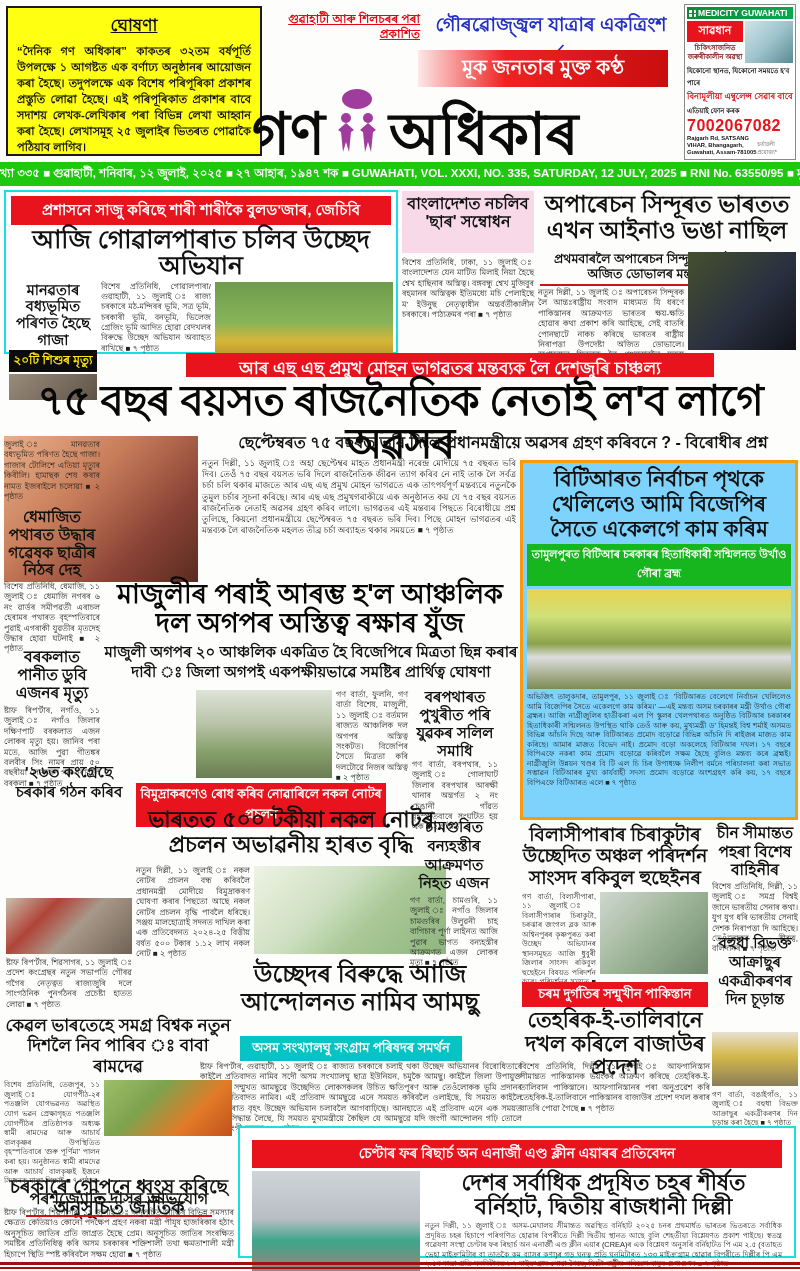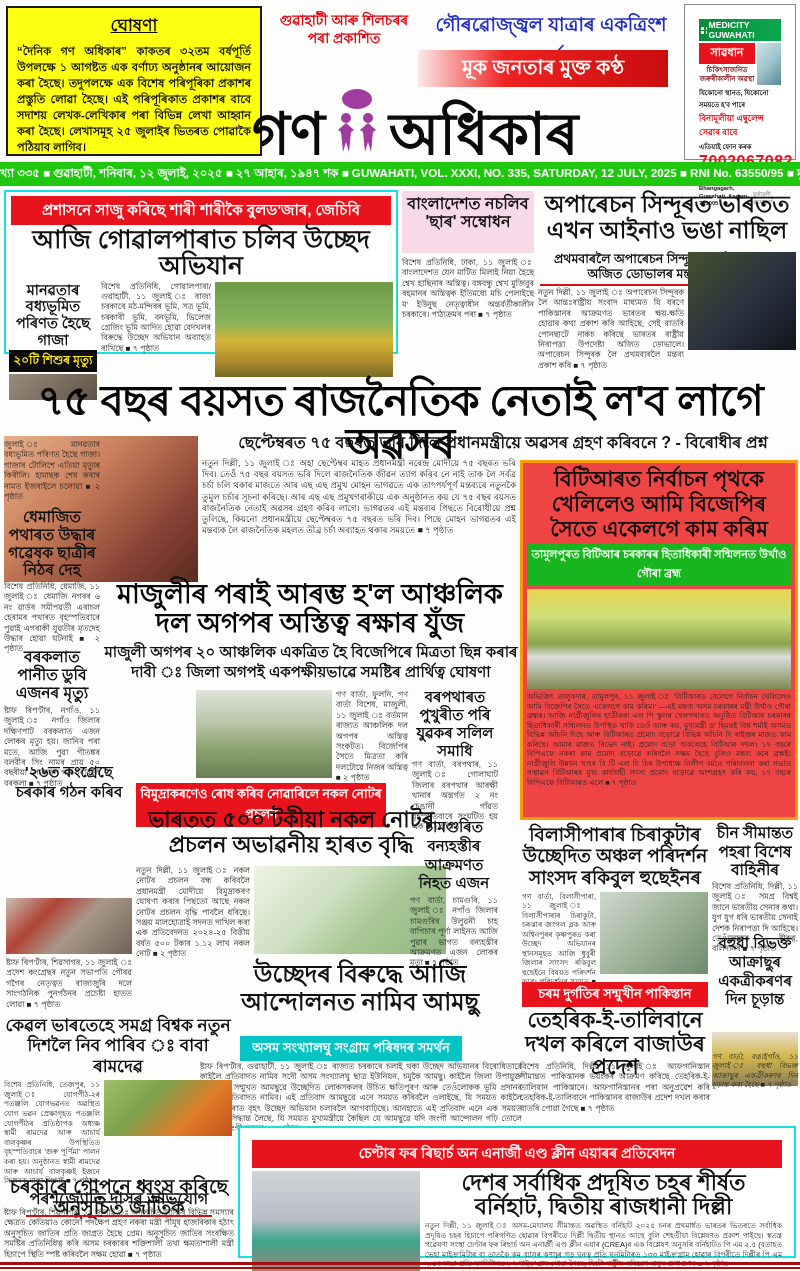--- a/index.html
+++ b/index.html
@@ -13,32 +13,32 @@
   .h-xl{font-weight:900;font-size:27px;line-height:1.08;color:#070707;}
   .body-txt{font-size:8px;line-height:1.3;color:#222;}
   .body-sm{font-size:7.4px;line-height:1.28;color:#222;}
   .kicker{background:#e8131c;color:#fff;font-weight:800;text-align:center;padding:2px 4px;}
   .rule-red{border-bottom:2.5px solid #d40f16;}
   .photo{background:#999;}
   
   .ann-box{background:#ffff12;border:2.5px solid #1a1a1a;padding:4px 9px;}
   .ann-title{font-size:17px;font-weight:800;text-decoration:underline;text-align:center;margin-bottom:3px;}
   .ann-body{font-size:11.3px;font-weight:700;line-height:1.42;text-align:justify;}
-  .publisher{color:#e20613;font-weight:800;font-size:14px;line-height:1.25;text-align:center;}
+  .publisher{color:#e20613;font-weight:800;font-size:12px;line-height:1.25;text-align:right;text-decoration:underline;}
   .anniv{color:#2430c4;font-weight:800;font-size:19px;text-align:center;}
   .motto{background:linear-gradient(90deg,#fde8e8 0%,#ef2222 35%,#c90d0d 100%);
          color:#fff;font-weight:800;font-size:20px;display:flex;align-items:center;justify-content:center;}
   .mast-daily{font-weight:900;font-size:33px;font-style:italic;color:#0a0a0a;}
   .mast-main{font-weight:900;font-size:58px;line-height:1;color:#0a0a0a;display:flex;align-items:flex-end;gap:6px;}
   .datebar{background:#1fc80f;color:#fff;font-weight:800;font-size:11.6px;display:flex;align-items:center;justify-content:center;white-space:nowrap;}
-  .adbox{border:1.5px solid #8a8a8a;background:#fff;padding:14px;font-size:7px;}
+  .adbox{border:1.5px solid #8a8a8a;background:#fff;padding:2px;font-size:7px;}
   .adbrand{background:linear-gradient(90deg,#0d8a3c,#0aa84e);color:#fff;font-weight:800;font-size:8.6px;
            display:flex;align-items:center;gap:2px;padding:1px 2px;}
   .cybox{border:2.5px solid #16e0e0;background:#fff;}
-  .orbox{border:3px solid #f59b0c;background:#ef4444;padding:4px;}
+  .orbox{border:3px solid #f59b0c;background:#7dd3fc;padding:4px;}
   .greenbanner{background:#17b51e;color:#fff;font-weight:800;font-size:11px;text-align:center;padding:2px;}
   .cyanbanner{background:#06c4c4;color:#fff;font-weight:800;font-size:13px;text-align:center;padding:2px;}
   .blackbadge{background:#0c0c0c;color:#ffe812;font-weight:800;font-size:12px;text-align:center;padding:1px 2px;}
   .bot-rule{background:#a40d12;}
 </style>
 </head>
 <body>
 
 <div class="page">
 
@@ -113,20 +113,21 @@
   <div class="abs" style="left:402px;top:191px;width:132px;height:62px;background:#f7d9e8;padding:4px 3px;">
     <div class="center" style="font-weight:800;font-size:16px;line-height:1.15;">বাংলাদেশত নচলিব 'ছাৰ' সম্বোধন</div>
   </div>
   <div class="abs body-txt just" style="left:402px;top:258px;width:132px;height:112px;">বিশেষ প্ৰতিনিধি, ঢাকা, ১১ জুলাই ঃ বাংলাদেশত যেন মাটিত মিলাই নিয়া হৈছে শ্বেখ হাছিনাৰ অস্তিত্ব। বঙ্গবন্ধু শ্বেখ মুজিবুৰ ৰহমানৰ অস্তিত্বক ইতিমধ্যে মচি পেলাইছে ম' ইউনুছ নেতৃত্বাধীন অন্তৰ্বৰ্তীকালীন চৰকাৰে। পাঠ্যক্ৰমৰ পৰা ■ ৭ পৃষ্ঠাত</div>
 
   <div class="abs center" style="left:538px;top:192px;width:258px;font-weight:900;font-size:23px;line-height:1.12;">অপাৰেচন সিন্দূৰত ভাৰতত এখন আইনাও ভঙা নাছিল</div>
   <div class="abs center rule-red" style="left:540px;top:252px;width:210px;font-weight:800;font-size:12.5px;line-height:1.2;padding-bottom:2px;">প্ৰথমবাৰলৈ অপাৰেচন সিন্দূৰ সন্দৰ্ভত অজিত ডোভালৰ মন্তব্য</div>
   <div class="abs body-txt just" style="left:538px;top:288px;width:146px;height:64px;">নতুন দিল্লী, ১১ জুলাই ঃ অপাৰেচন সিন্দূৰক লৈ আন্তঃৰাষ্ট্ৰীয় সংবাদ মাধ্যমত যি ধৰণে পাকিস্তানৰ আক্ৰমণত ভাৰতৰ ক্ষয়-ক্ষতি হোৱাৰ কথা প্ৰকাশ কৰি আহিছে, সেই বাতৰি পোনছাটে নাকচ কৰিছে ভাৰতৰ ৰাষ্ট্ৰীয় নিৰাপত্তা উপদেষ্টা অজিত ডোভালে। অপাৰেচন সিন্দূৰক লৈ প্ৰথমবাৰলৈ মন্তব্য প্ৰকাশ কৰি ■ ৭ পৃষ্ঠাত</div>
   <div class="abs photo" style="left:688px;top:252px;width:108px;height:98px;background:linear-gradient(135deg,#44502e 0%,#2a3040 55%,#11131a 100%);"></div>
 
+  <div class="abs kicker" style="left:186px;top:353px;width:528px;height:24px;font-size:17px;">আৰ এছ এছ প্ৰমুখ মোহন ভাগৱতৰ মন্তব্যক লৈ দেশজুৰি চাঞ্চল্য</div>
 
   <div class="abs h-xxl center" style="left:4px;top:380px;width:792px;">৭৫ বছৰ বয়সত ৰাজনৈতিক নেতাই ল'ব লাগে অৱসৰ</div>
   <div class="abs center" style="left:210px;top:430px;width:586px;font-weight:800;font-size:16px;">ছেপ্টেম্বৰত ৭৫ বছৰত ভৰি দিলে প্ৰধানমন্ত্ৰীয়ে অৱসৰ গ্ৰহণ কৰিবনে ? - বিৰোধীৰ প্ৰশ্ন</div>
   <div class="abs photo" style="left:4px;top:436px;width:194px;height:146px;background:linear-gradient(135deg,#e8b08a 0%,#c87d5a 38%,#8a4436 72%,#5a2a20 100%);"></div>
   <div class="abs body-txt just" style="left:202px;top:458px;width:314px;height:122px;font-size:8.6px;">নতুন দিল্লী, ১১ জুলাই ঃ অহা ছেপ্টেম্বৰ মাহত প্ৰধানমন্ত্ৰী নৰেন্দ্ৰ মোদীয়ে ৭৫ বছৰত ভৰি দিব। তেওঁ ৭৫ বছৰ বয়সত ভৰি দিলে ৰাজনৈতিক জীৱন ত্যাগ কৰিব নে নাই তাক লৈ সৰ্বত্ৰ চৰ্চা চলি থকাৰ মাজতে আৰ এছ এছ প্ৰমুখ মোহন ভাগৱতে এক তাৎপৰ্যপূৰ্ণ মন্তব্যৰে নতুনকৈ তুমুল চৰ্চাৰ সূচনা কৰিছে। আৰ এছ এছ প্ৰমুখগৰাকীয়ে এক অনুষ্ঠানত কয় যে ৭৫ বছৰ বয়সত ৰাজনৈতিক নেতাই অৱসৰ গ্ৰহণ কৰিব লাগে। ভাগৱতৰ এই মন্তব্যৰ পিছতে বিৰোধীয়ে প্ৰশ্ন তুলিছে, কিয়নো প্ৰধানমন্ত্ৰীয়ে ছেপ্টেম্বৰত ৭৫ বছৰত ভৰি দিব। পিছে মোহন ভাগৱতৰ এই মন্তব্যক লৈ ৰাজনৈতিক মহলত তীব্ৰ চৰ্চা অব্যাহত থকাৰ সময়তে ■ ৭ পৃষ্ঠাত</div>
 
   <div class="abs orbox" style="left:520px;top:460px;width:278px;height:360px;">
     <div class="center" style="font-weight:800;font-size:21px;line-height:1.18;">বিটিআৰত নিৰ্বাচন পৃথকে খেলিলেও আমি বিজেপিৰ সৈতে একেলগে কাম কৰিম</div>
     <div class="greenbanner" style="margin-top:3px;">তামুলপুৰত বিটিআৰ চৰকাৰৰ হিতাধিকাৰী সন্মিলনত উৰ্খাও গৌৰা ব্ৰহ্ম</div>
     <div class="photo" style="height:100px;margin-top:3px;background:linear-gradient(180deg,#e8d44f 0%,#cfe07a 28%,#8aa34c 55%,#dddddd 68%,#7d8b52 100%);"></div>
@@ -180,21 +181,21 @@
 
   <div class="abs kicker" style="left:522px;top:982px;width:186px;font-size:13px;">চৰম দুৰ্গতিৰ সন্মুখীন পাকিস্তান</div>
   <div class="abs center" style="left:520px;top:1008px;width:190px;font-weight:900;font-size:21px;line-height:1.12;">তেহৰিক-ই-তালিবানে দখল কৰিলে বাজাউৰ প্ৰদেশ</div>
   <div class="abs body-txt just" style="left:520px;top:1062px;width:190px;height:58px;">বিশেষ প্ৰতিনিধি, দিল্লী, ১১ জুলাই ঃ আফগানিস্তান সীমান্তত পাকিস্তানক ভয়ংকৰ আক্ৰমণ কৰিছে তেহৰিক-ই-তালিবান পাকিস্তানে। আফগানিস্তানৰ পৰা অনুপ্ৰৱেশ কৰি তেহৰিক-ই-তালিবানে পাকিস্তানৰ বাজাউৰ প্ৰদেশ দখল কৰাৰ বাতৰি পোৱা গৈছে ■ ৭ পৃষ্ঠাত</div>
 
   <div class="abs center" style="left:712px;top:824px;width:86px;font-weight:800;font-size:15.5px;line-height:1.2;">চীন সীমান্তত পহৰা বিশেষ বাহিনীৰ</div>
   <div class="abs body-txt just" style="left:712px;top:882px;width:86px;height:48px;">বিশেষ প্ৰতিনিধি, দিল্লী, ১১ জুলাই ঃ সমগ্ৰ বিশ্বই জানে ভাৰতীয় সেনাৰ কথা। যুগ যুগ ধৰি ভাৰতীয় সেনাই দেশক নিৰাপত্তা দি আহিছে। তেওঁলোকৰ বীৰত্ব, বলিদানৰ ■ ৭ পৃষ্ঠাত</div>
 
   <div class="abs center" style="left:712px;top:934px;width:86px;font-weight:800;font-size:15px;line-height:1.25;">বহুধা বিভক্ত আক্ৰাছুৰ একত্ৰীকৰণৰ দিন চূড়ান্ত</div>
   <div class="abs photo" style="left:712px;top:1032px;width:86px;height:54px;background:linear-gradient(180deg,#e8e0d0 0%,#d4b84a 45%,#8a7d5a 100%);"></div>
-  <div class="abs body-sm just" style="left:712px;top:1052px;width:86px;height:34px;font-style:italic;">গণ বাৰ্তা, বঙাইগাঁও, ১১ জুলাই ঃ বহুধা বিভক্ত আক্ৰাছুৰ একত্ৰীকৰণৰ দিন চূড়ান্ত কৰা হৈছে ■ ৭ পৃষ্ঠাত</div>
+  <div class="abs body-sm just" style="left:712px;top:1090px;width:86px;height:34px;">গণ বাৰ্তা, বঙাইগাঁও, ১১ জুলাই ঃ বহুধা বিভক্ত আক্ৰাছুৰ একত্ৰীকৰণৰ দিন চূড়ান্ত কৰা হৈছে ■ ৭ পৃষ্ঠাত</div>
 
   <div class="abs cybox" style="left:238px;top:1126px;width:558px;height:132px;padding:12px;">
     <div class="kicker" style="font-size:14px;">চেণ্টাৰ ফৰ ৰিছাৰ্চ অন এনাৰ্জী এণ্ড ক্লীন এয়াৰৰ প্ৰতিবেদন</div>
     <div style="display:flex;gap:5px;margin-top:3px;height:100px;">
       <div class="photo" style="width:168px;background:linear-gradient(180deg,#cfd4d8 0%,#b8bec4 48%,#3da58a 70%,#96867a 100%);"></div>
       <div style="flex:1;">
         <div class="center" style="font-weight:800;font-size:22px;line-height:1.1;">দেশৰ সৰ্বাধিক প্ৰদূষিত চহৰ শীৰ্ষত বৰ্নিহাট, দ্বিতীয় ৰাজধানী দিল্লী</div>
         <div class="body-sm just" style="margin-top:2px;">নতুন দিল্লী, ১১ জুলাই ঃ অসম-মেঘালয় সীমান্তত অৱস্থিত বৰ্নিহাট ২০২৫ চনৰ প্ৰথমাৰ্ধত ভাৰতৰ ভিতৰতে সৰ্বাধিক প্ৰদূষিত চহৰ হিচাপে পৰিগণিত হোৱাৰ বিপৰীতে দিল্লী দ্বিতীয় স্থানত আছে বুলি শেহতীয়া বিশ্লেষণত প্ৰকাশ পাইছে। স্বতন্ত্ৰ গৱেষণা সংস্থা চেণ্টাৰ ফৰ ৰিছাৰ্চ অন এনাৰ্জী এণ্ড ক্লীন এয়াৰ (CREA)ৰ এক বিশ্লেষণ অনুসৰি বৰ্নিহাটত পি এম ২.৫ (বতাহত ভেহা মাইক্ৰ'মিটাৰ বা তাতকৈ কম ব্যাসৰ কণা)ৰ গড় ঘনত্ব প্ৰতি ঘনমিটাৰত ১৩৩ মাইক্ৰ'গ্ৰাম হোৱাৰ বিপৰীতে দিল্লীৰ পি এম ২.৫ৰ মাত্ৰা প্ৰতি ঘনমিটাৰত ৮৭ মাইক্ৰ'গ্ৰাম পোৱা গৈছে, যিটো ৰাষ্ট্ৰীয় পৰিৱেশ বায়ুৰ গুণাগুণৰ ■ ৭ পৃষ্ঠাত</div>
       </div>
     </div>

